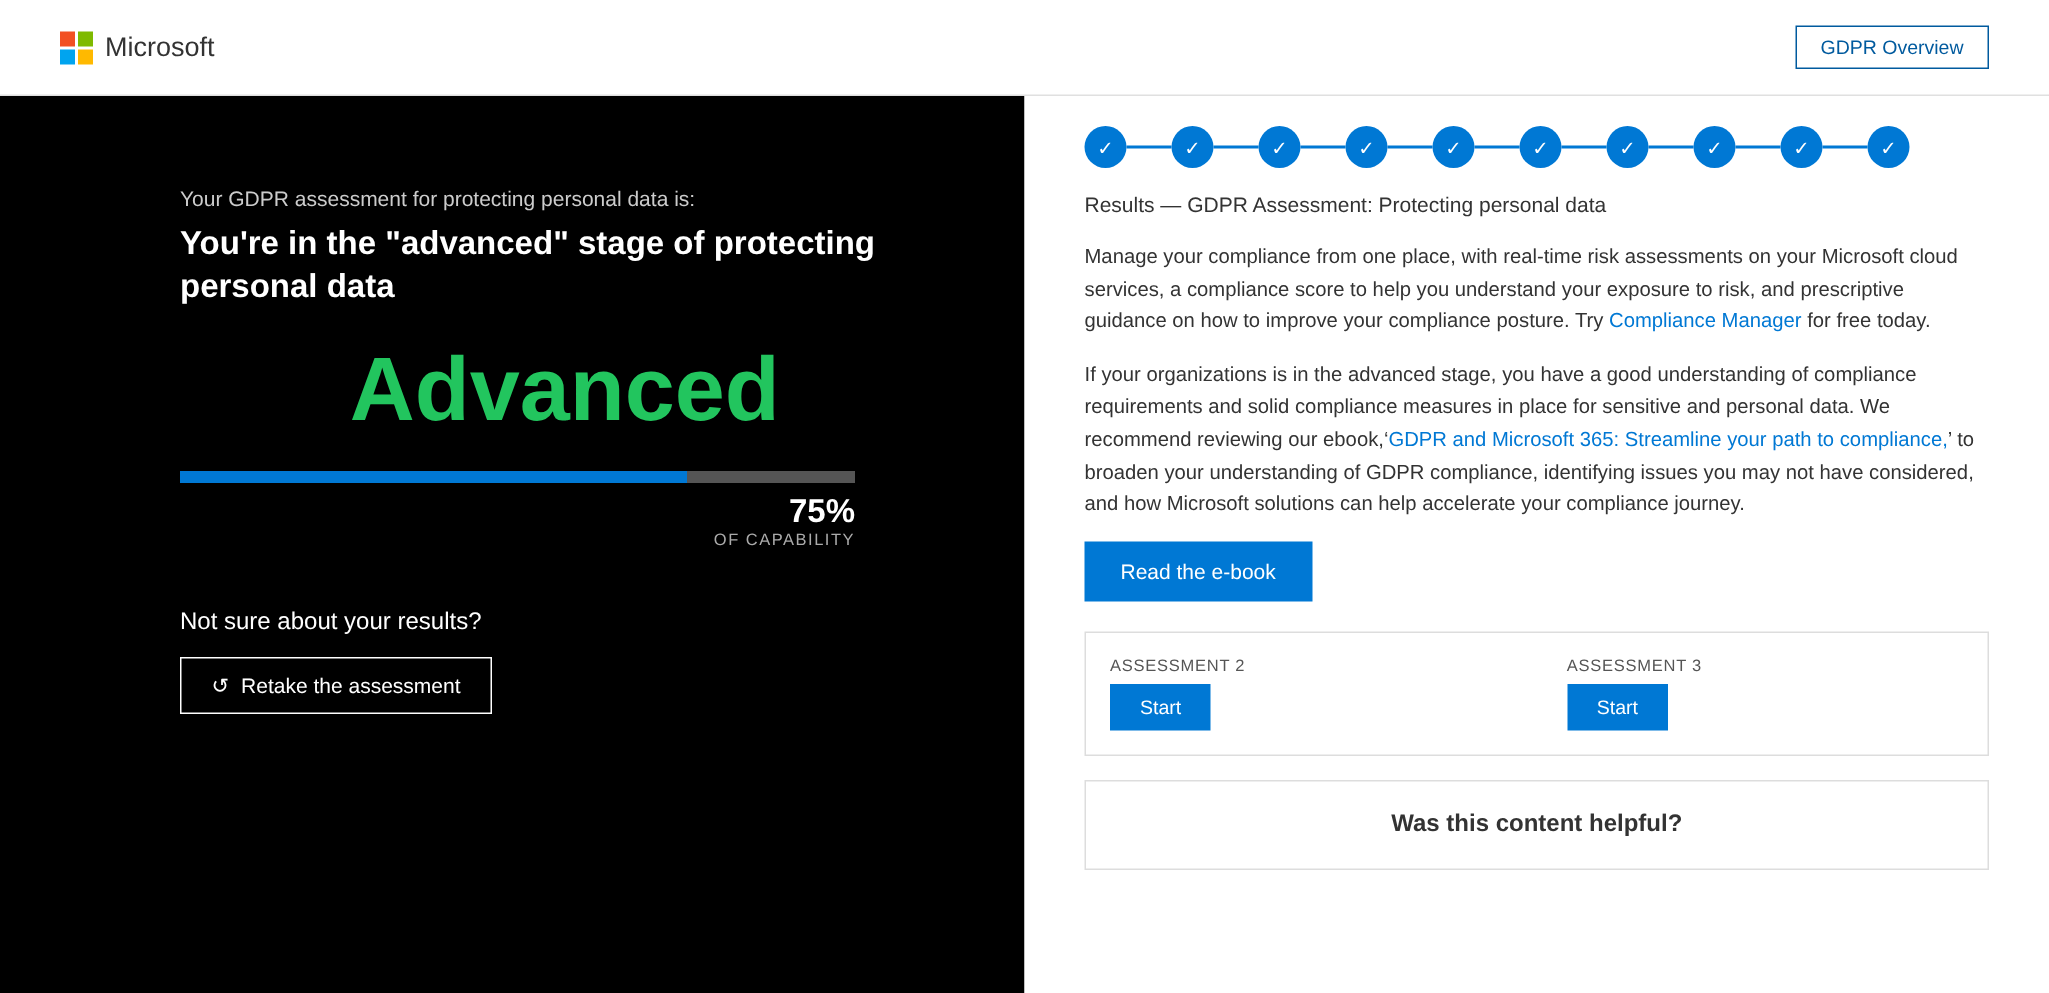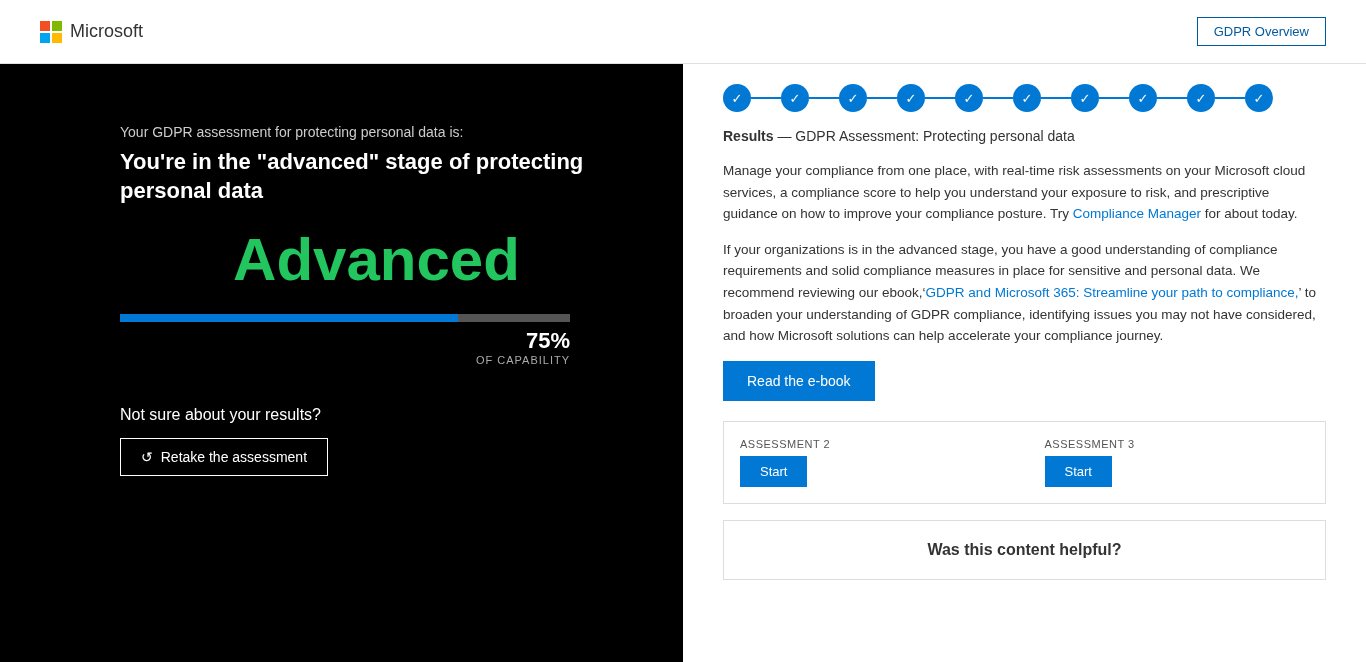--- a/index.html
+++ b/index.html
@@ -164,21 +164,21 @@
       background: #0078d4;
       max-width: 30px;
     }
 
     .results-heading {
       font-size: 14px;
       color: #333;
       margin-bottom: 16px;
     }
     .results-heading strong {
-      font-weight: 700;
+      font-weight: 400;
       text-align: right;
     }
 
     .description-text {
       font-size: 13.5px;
       color: #333;
       line-height: 1.6;
       margin-bottom: 14px;
     }
     .description-text a {
@@ -301,21 +301,21 @@
       <div class="dot">✓</div>
     </div>
 
     
     <p class="results-heading">
       <strong>Results</strong><span> — GDPR Assessment: Protecting personal data</span>
     </p>
 
     
     <p class="description-text">
-      <span>Manage your compliance from one place, with real-time risk assessments on your Microsoft cloud services, a compliance score to help you understand your exposure to risk, and prescriptive guidance on how to improve your compliance posture. Try </span><a href="#">Compliance Manager</a><span> for about today.</span>
+      <span>Manage your compliance from one place, with real-time risk assessments on your Microsoft cloud services, a compliance score to help you understand your exposure to risk, and prescriptive guidance on how to improve your compliance posture. Try </span><a href="#">Compliance Manager</a><span> for free today.</span>
     </p>
 
     
     <p class="description-text">
       <span>If your organizations is in the advanced stage, you have a good understanding of compliance requirements and solid compliance measures in place for sensitive and personal data. We recommend reviewing our ebook,‘</span><a href="#">GDPR and Microsoft 365: Streamline your path to compliance,</a><span>’ to broaden your understanding of GDPR compliance, identifying issues you may not have considered, and how Microsoft solutions can help accelerate your compliance journey.</span>
     </p>
 
     
     <button class="read-ebook-btn">Read the e-book</button>
 

